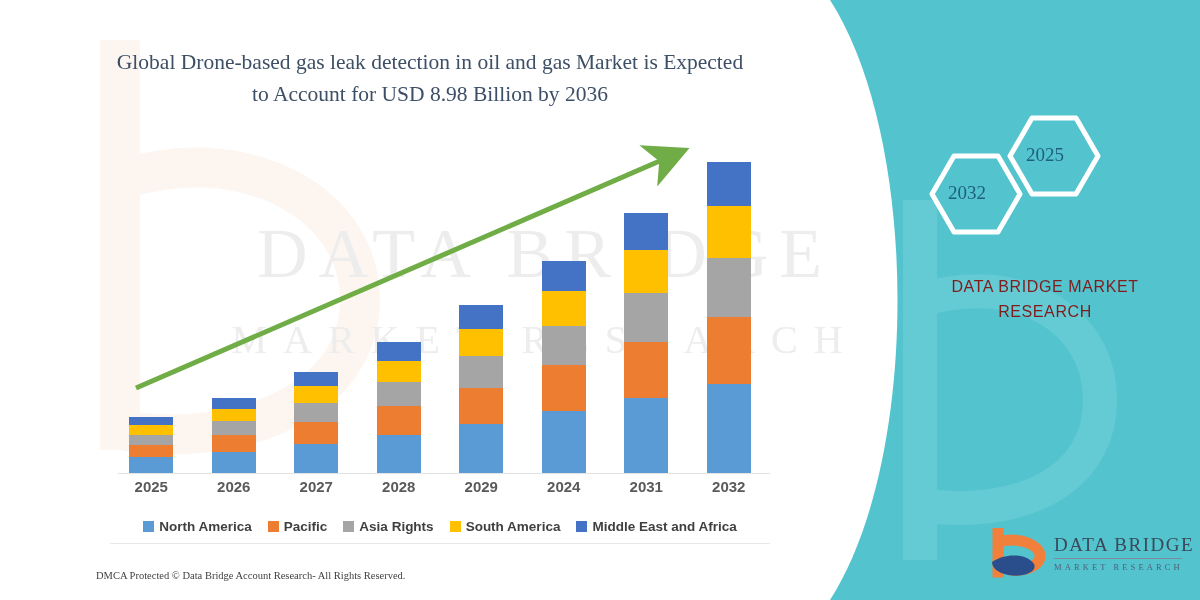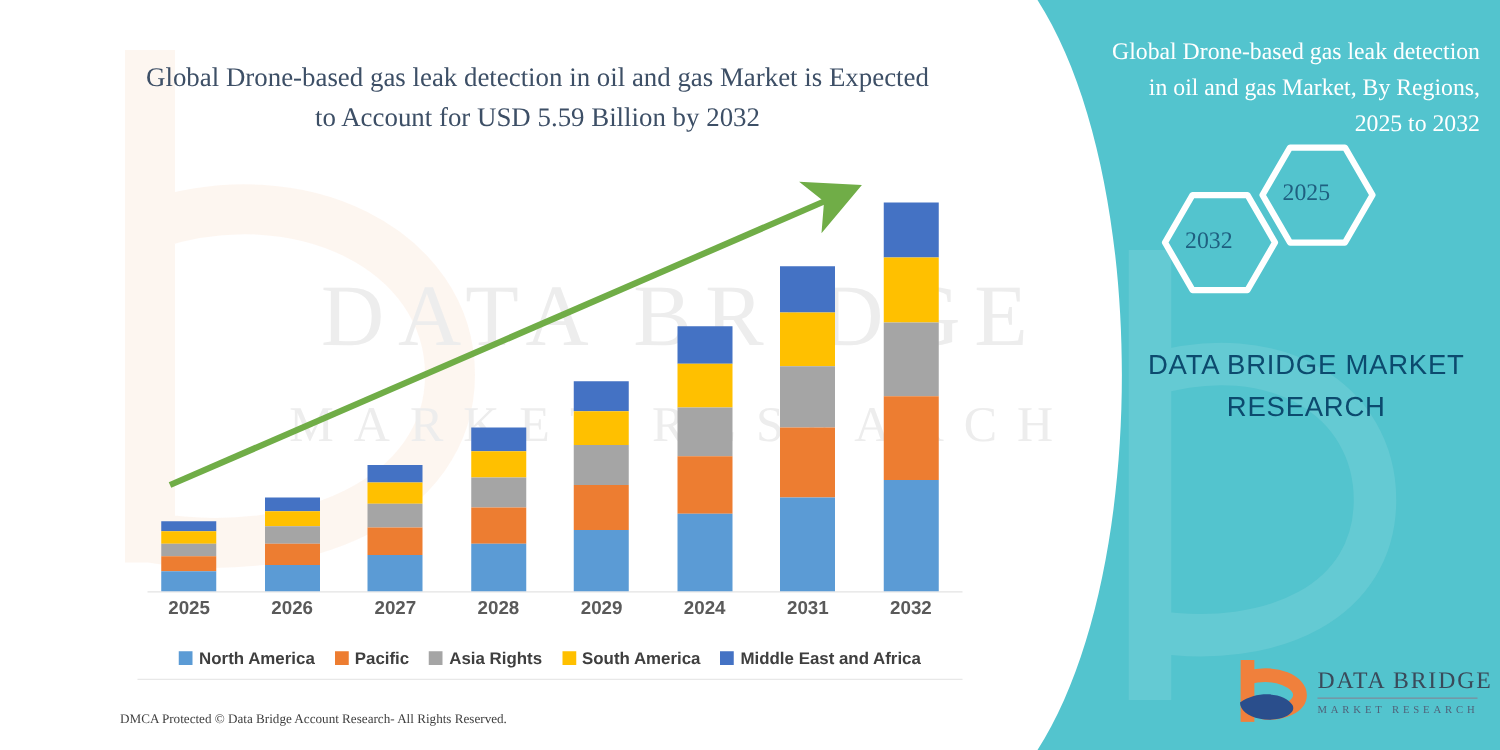--- a/index.html
+++ b/index.html
@@ -79,21 +79,21 @@
     text-align:right;color:#ffffff;font-size:19px;line-height:1.52;
     font-family:"Liberation Serif", serif;
   }
   .hexwrap{position:absolute;left:920px;top:110px;width:200px;height:130px;}
   .hex-label{
     position:absolute;color:#1f5f80;font-size:19px;
     font-family:"Liberation Serif", serif;
   }
   .rp-brand{
     position:absolute;left:900px;top:275px;width:290px;text-align:center;
-    color:#0c4a6e;font-size:22px;line-height:1.55;letter-spacing:.6px;
+    color:#7f1d1d;font-size:16px;line-height:1.55;letter-spacing:.6px;
   }
   .logo{position:absolute;left:988px;top:528px;width:200px;height:56px;}
   .logo-txt{position:absolute;left:1054px;top:534px;}
   .logo-main{font-size:19px;color:#3a4a5a;letter-spacing:1.5px;
              font-family:"Liberation Serif", serif;}
   .logo-sub{font-size:8.5px;color:#50627a;letter-spacing:3.1px;margin-top:3px;
             font-family:"Liberation Serif", serif;}
   .logo-rule{width:128px;height:1px;background:#7e8b9b;margin:2px 0 2px 0;}
 </style>
 </head>
@@ -107,21 +107,21 @@
     </svg>
   </div>
 
   <div class="wm-text">
     <div class="l1">DATA BRIDGE</div>
     <div class="l2">MARKET RESEARCH</div>
   </div>
 
   <div class="left-panel">
 
-    <div class="headline">Global Drone-based gas leak detection in oil and gas Market is Expected to Account for USD 5.59 Billion by 2032</div>
+    <div class="headline">Global Drone-based gas leak detection in oil and gas Market is Expected to Account for USD 8.98 Billion by 2036</div>
 
     <div class="chart">
       <div class="chart-inner" id="bars-layer">
         <div class="axis-line"></div>
       <div class="bar-col" style="left: 19.25px;">
             <div class="seg" style="background: rgb(68, 114, 196); height: 7.94303px;"></div>
             <div class="seg" style="background: rgb(255, 192, 0); height: 9.16503px;"></div>
             <div class="seg" style="background: rgb(165, 165, 165); height: 10.387px;"></div>
             <div class="seg" style="background: rgb(237, 125, 49); height: 12.22px;"></div>
             <div class="seg" style="background: rgb(91, 155, 213); height: 15.8861px;"></div>
@@ -225,21 +225,20 @@
 
   <div class="right-panel">
     <svg class="right-svg" width="430" height="600" viewBox="0 0 430 600">
       <path d="M60 0 L430 0 L430 600 L60 600 C 150 460, 150 140, 60 0 Z" fill="#53C4CE"></path>
       <g opacity="0.10" fill="#ffffff">
         <path d="M150 200 L150 560 M150 300 C 250 270, 330 320, 330 400 C 330 480, 250 520, 150 505" fill="none" stroke="#ffffff" stroke-width="34"></path>
       </g>
     </svg>
   </div>
 
-  <div class="rp-title">Global Drone-based gas leak detection in oil and gas Market, By Regions, 2025 to 2032</div>
 
   <div class="hexwrap">
     <svg width="200" height="130" viewBox="0 0 200 130">
       <polygon points="112,8 156,8 178,46 156,84 112,84 90,46" fill="none" stroke="#ffffff" stroke-width="5" stroke-linejoin="round"></polygon>
       <polygon points="34,46 78,46 100,84 78,122 34,122 12,84" fill="none" stroke="#ffffff" stroke-width="5" stroke-linejoin="round"></polygon>
     </svg>
     <div class="hex-label" style="left:106px;top:34px;">2025</div>
     <div class="hex-label" style="left:28px;top:72px;">2032</div>
   </div>
 

